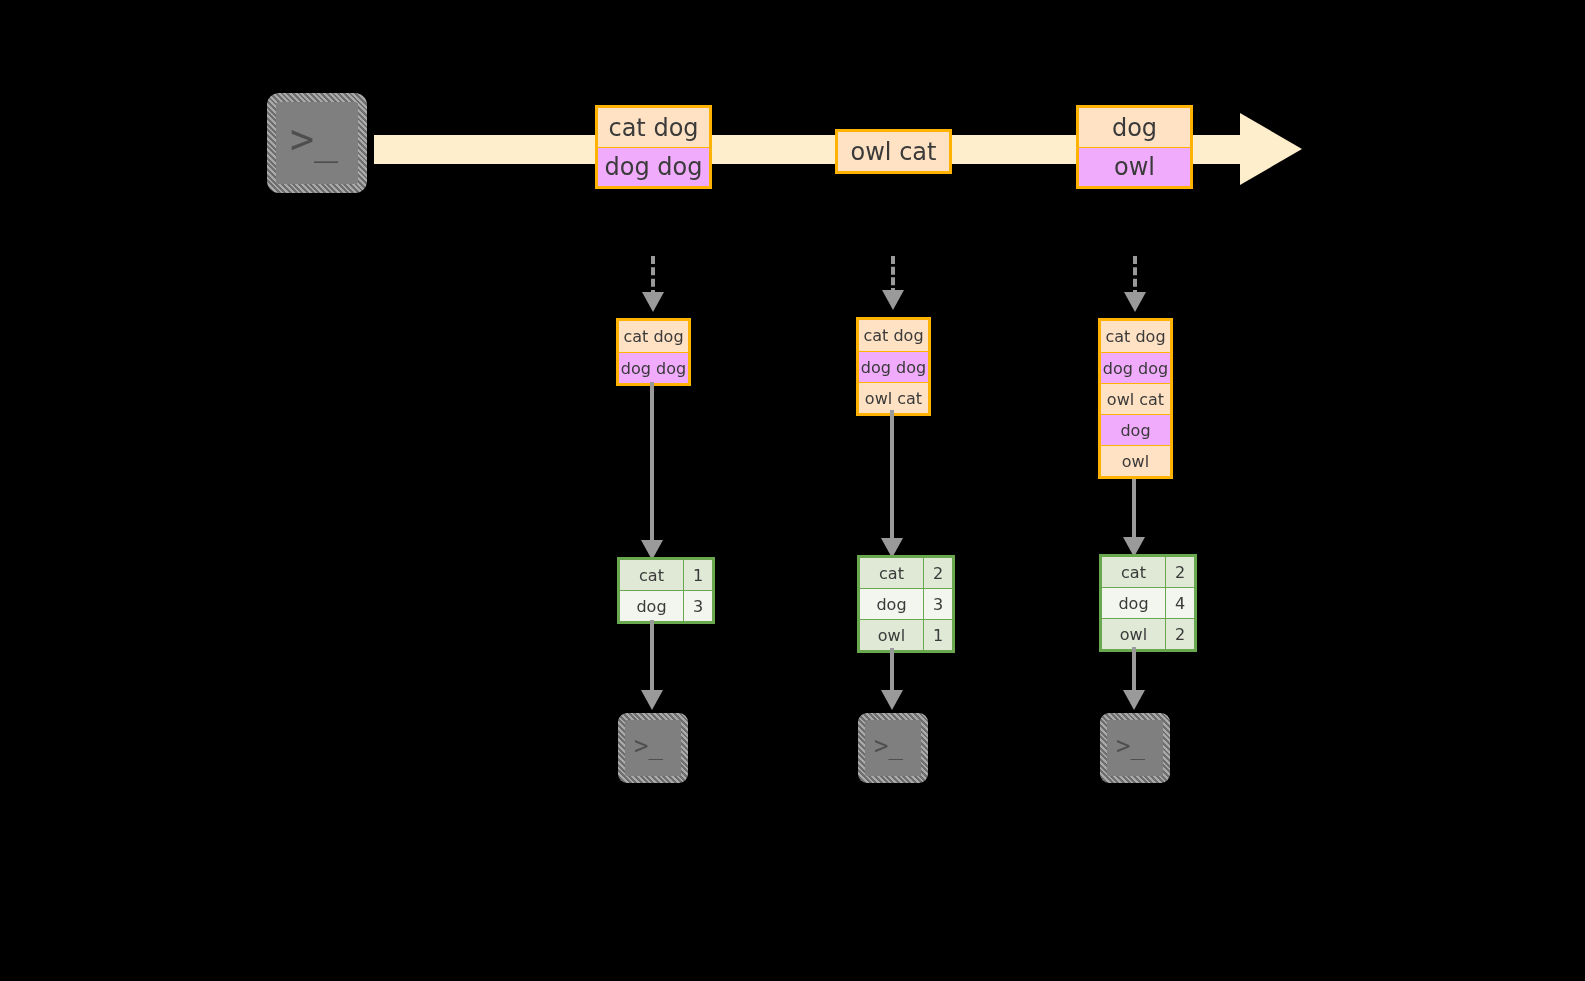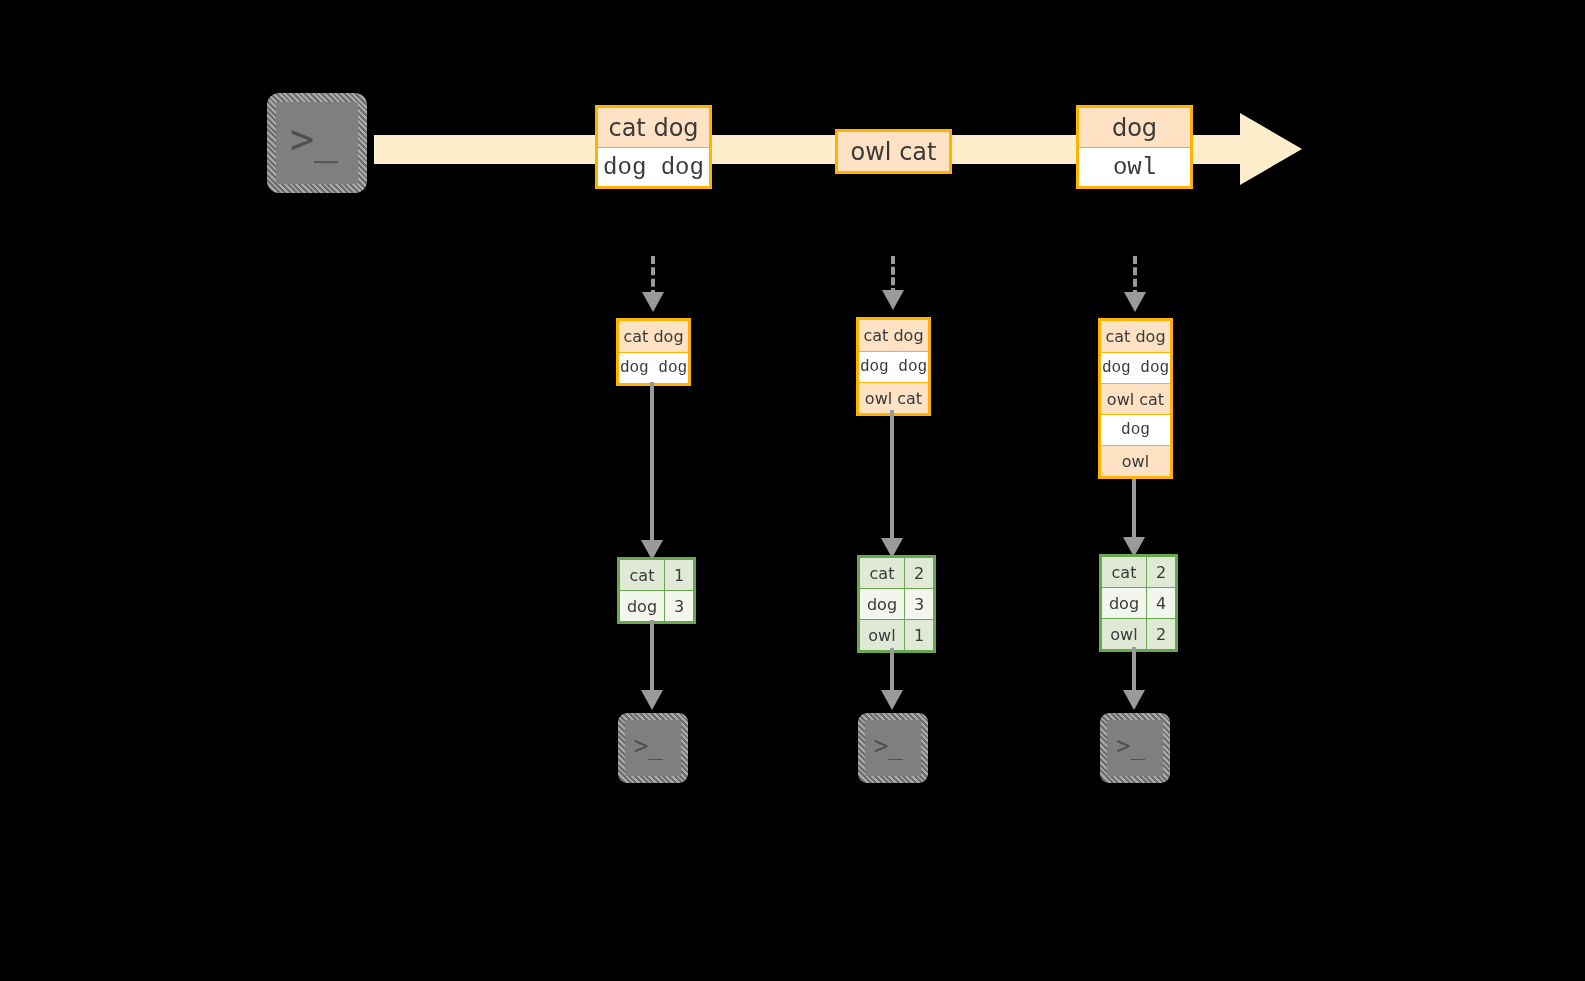--- a/index.html
+++ b/index.html
@@ -92,21 +92,21 @@
     box-sizing: border-box;
     display: flex;
     align-items: center;
     justify-content: center;
     color: #3a3a3a;
     white-space: nowrap;
     border-top: 1.5px solid #ffb300;
   }
   .recordbox .cell:first-child { border-top: none; }
   .recordbox .cell.peach { background: #ffe1c3; }
-  .recordbox .cell.cream { background: #ffffff; font-family: Liberation Mono, monospace; }
+  .recordbox .cell.cream { background: #f0abfc; }
 
   
   .topbox .cell { height: 39px; font-size: 24px; }
   .tb-catdog { left: 595px; top: 105px; width: 117px; }
   .tb-owlcat { left: 835px; top: 129px; width: 117px; }
   .tb-dogowl { left: 1076px; top: 105px; width: 117px; }
 
   
   .colbox .cell { height: 31px; font-size: 16px; }
   .cb1 { left: 616px; top: 318px; width: 75px; }
@@ -128,21 +128,21 @@
   .greentable .grow:first-child { border-top: none; }
   .greentable .gc {
     box-sizing: border-box;
     display: flex;
     align-items: center;
     justify-content: center;
     height: 30px;
     font-size: 16px;
     color: #3a3a3a;
   }
-  .greentable .gc.key { width: 45px; border-right: 1.5px solid #6aa84f; }
+  .greentable .gc.key { width: 64px; border-right: 1.5px solid #6aa84f; }
   .greentable .gc.val { width: 28px; }
   .greentable .grow.shade .gc { background: #dfe9d5; }
   .greentable .grow.light .gc { background: #f2f6ee; }
   .gt1 { left: 617px; top: 557px; }
   .gt2 { left: 857px; top: 555px; }
   .gt3 { left: 1099px; top: 554px; }
 
   
   .vline {
     position: absolute;

